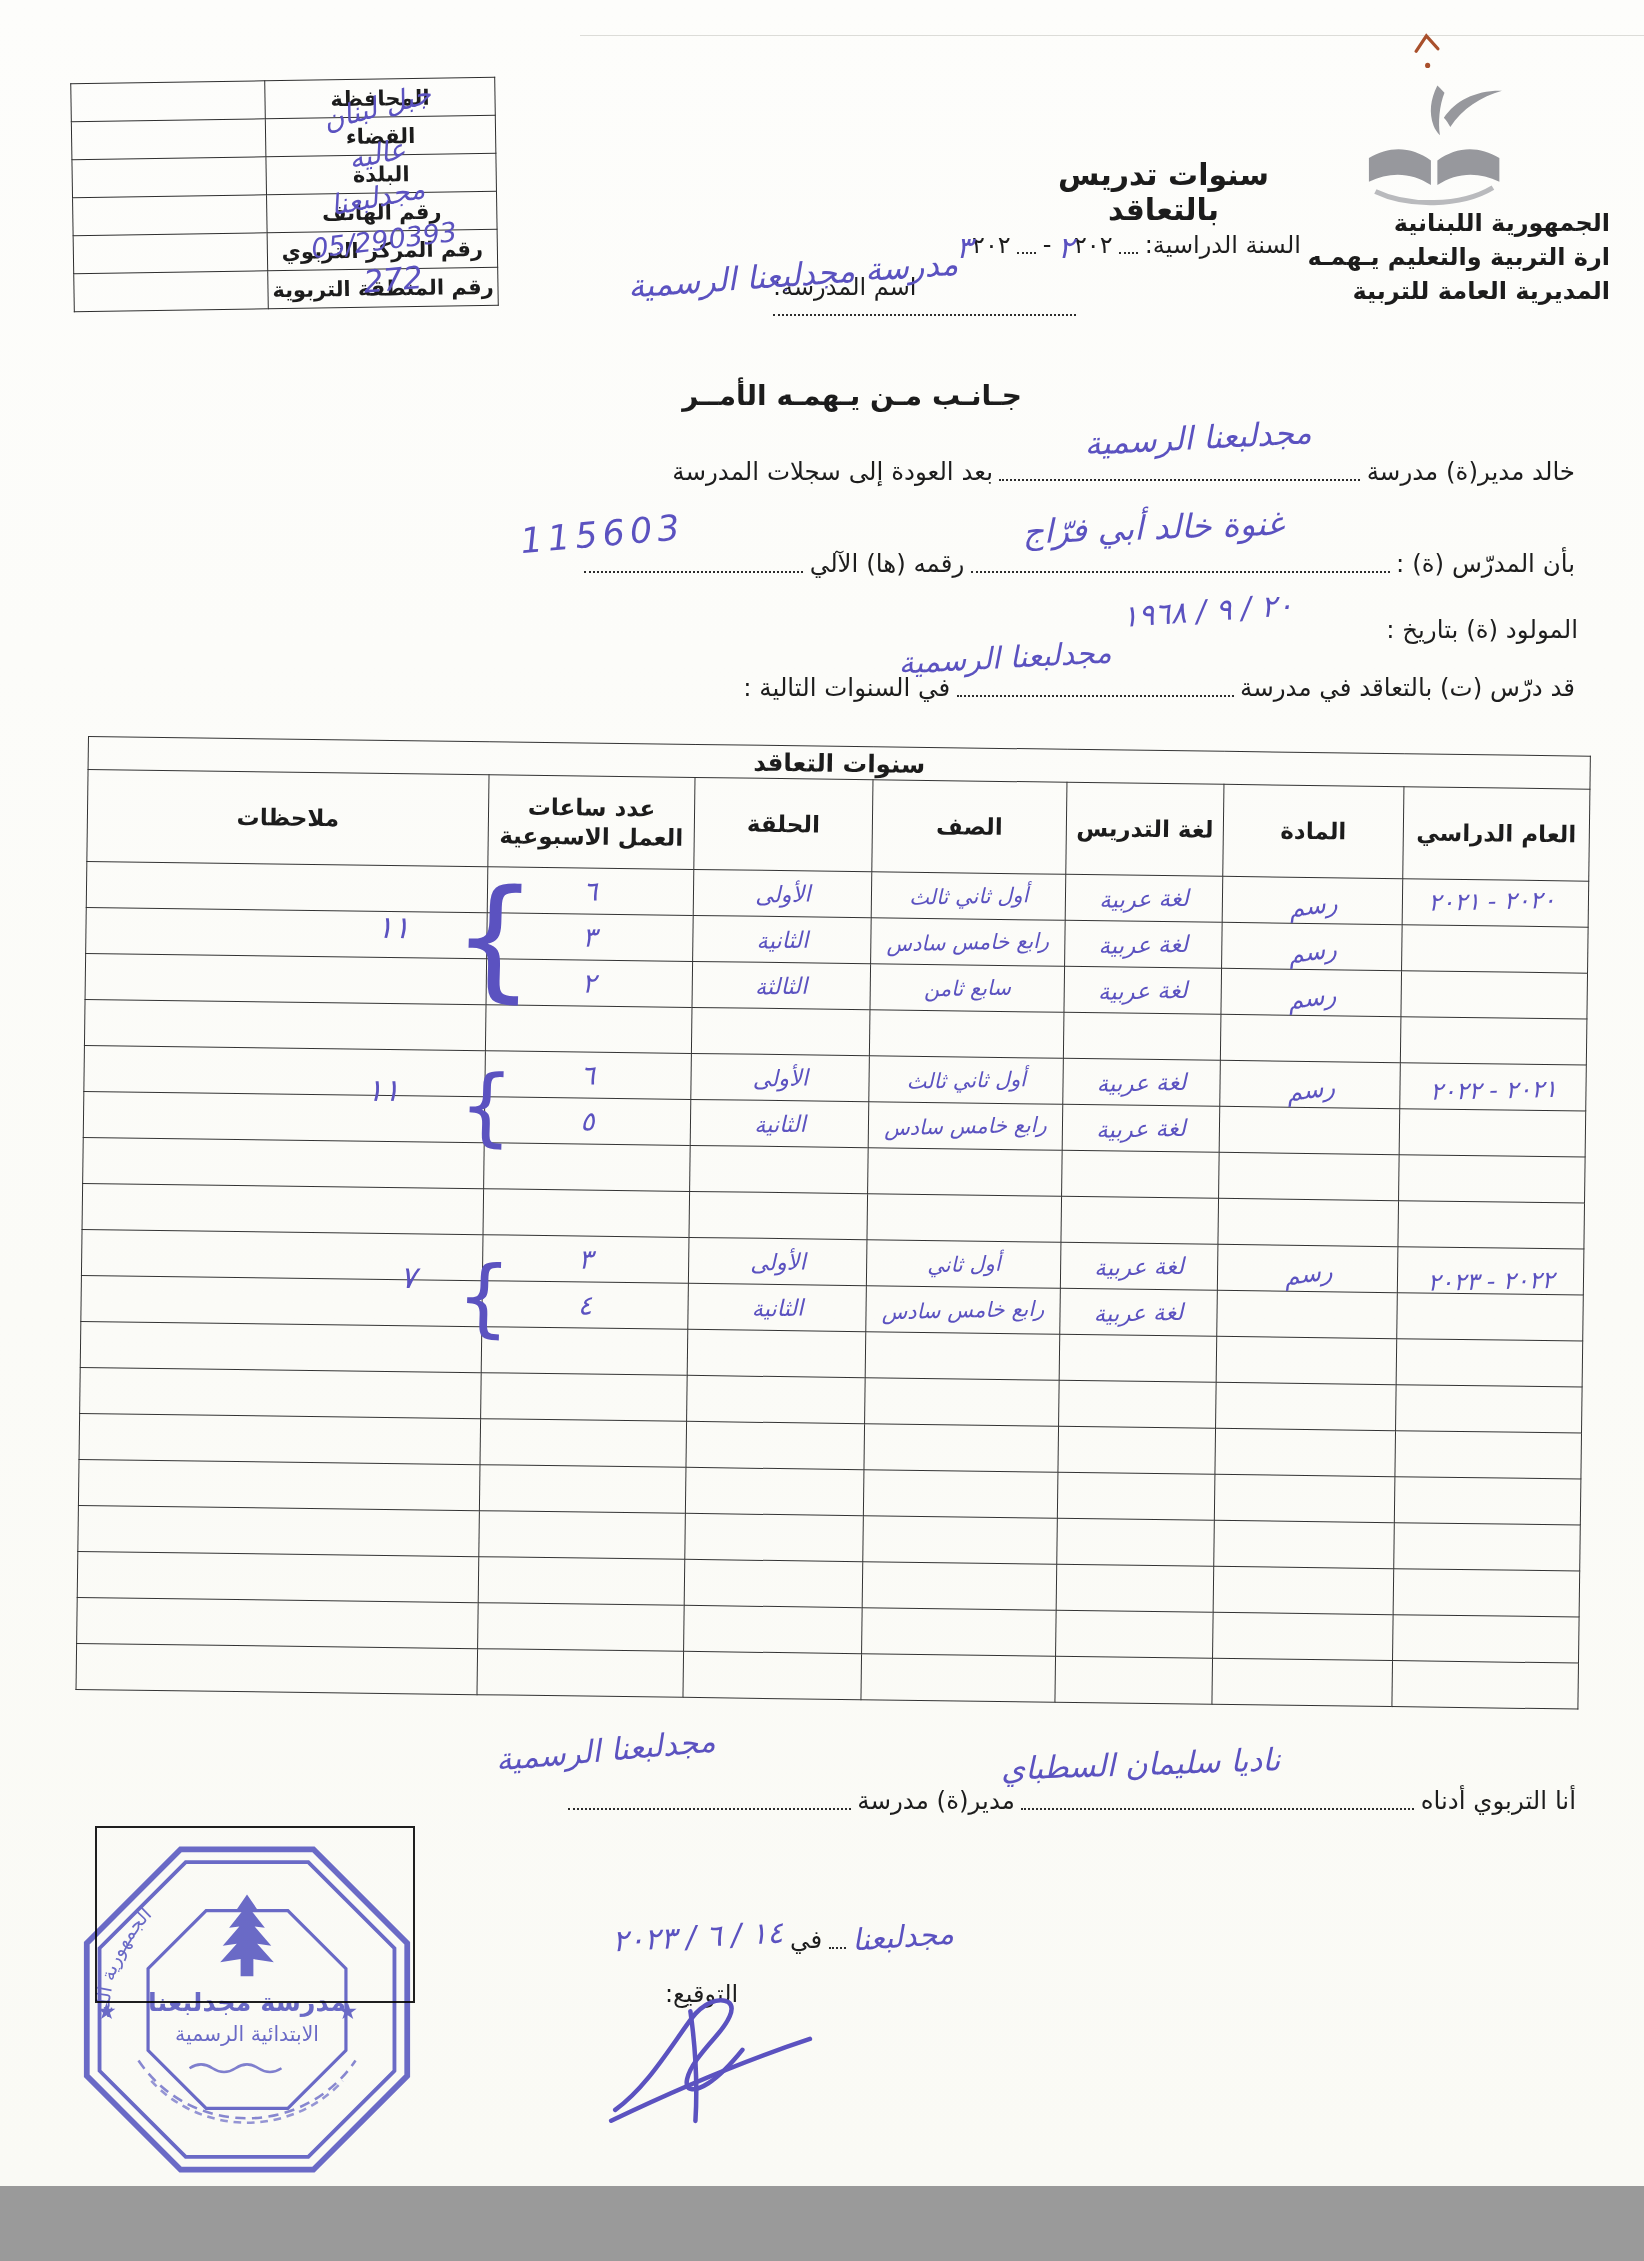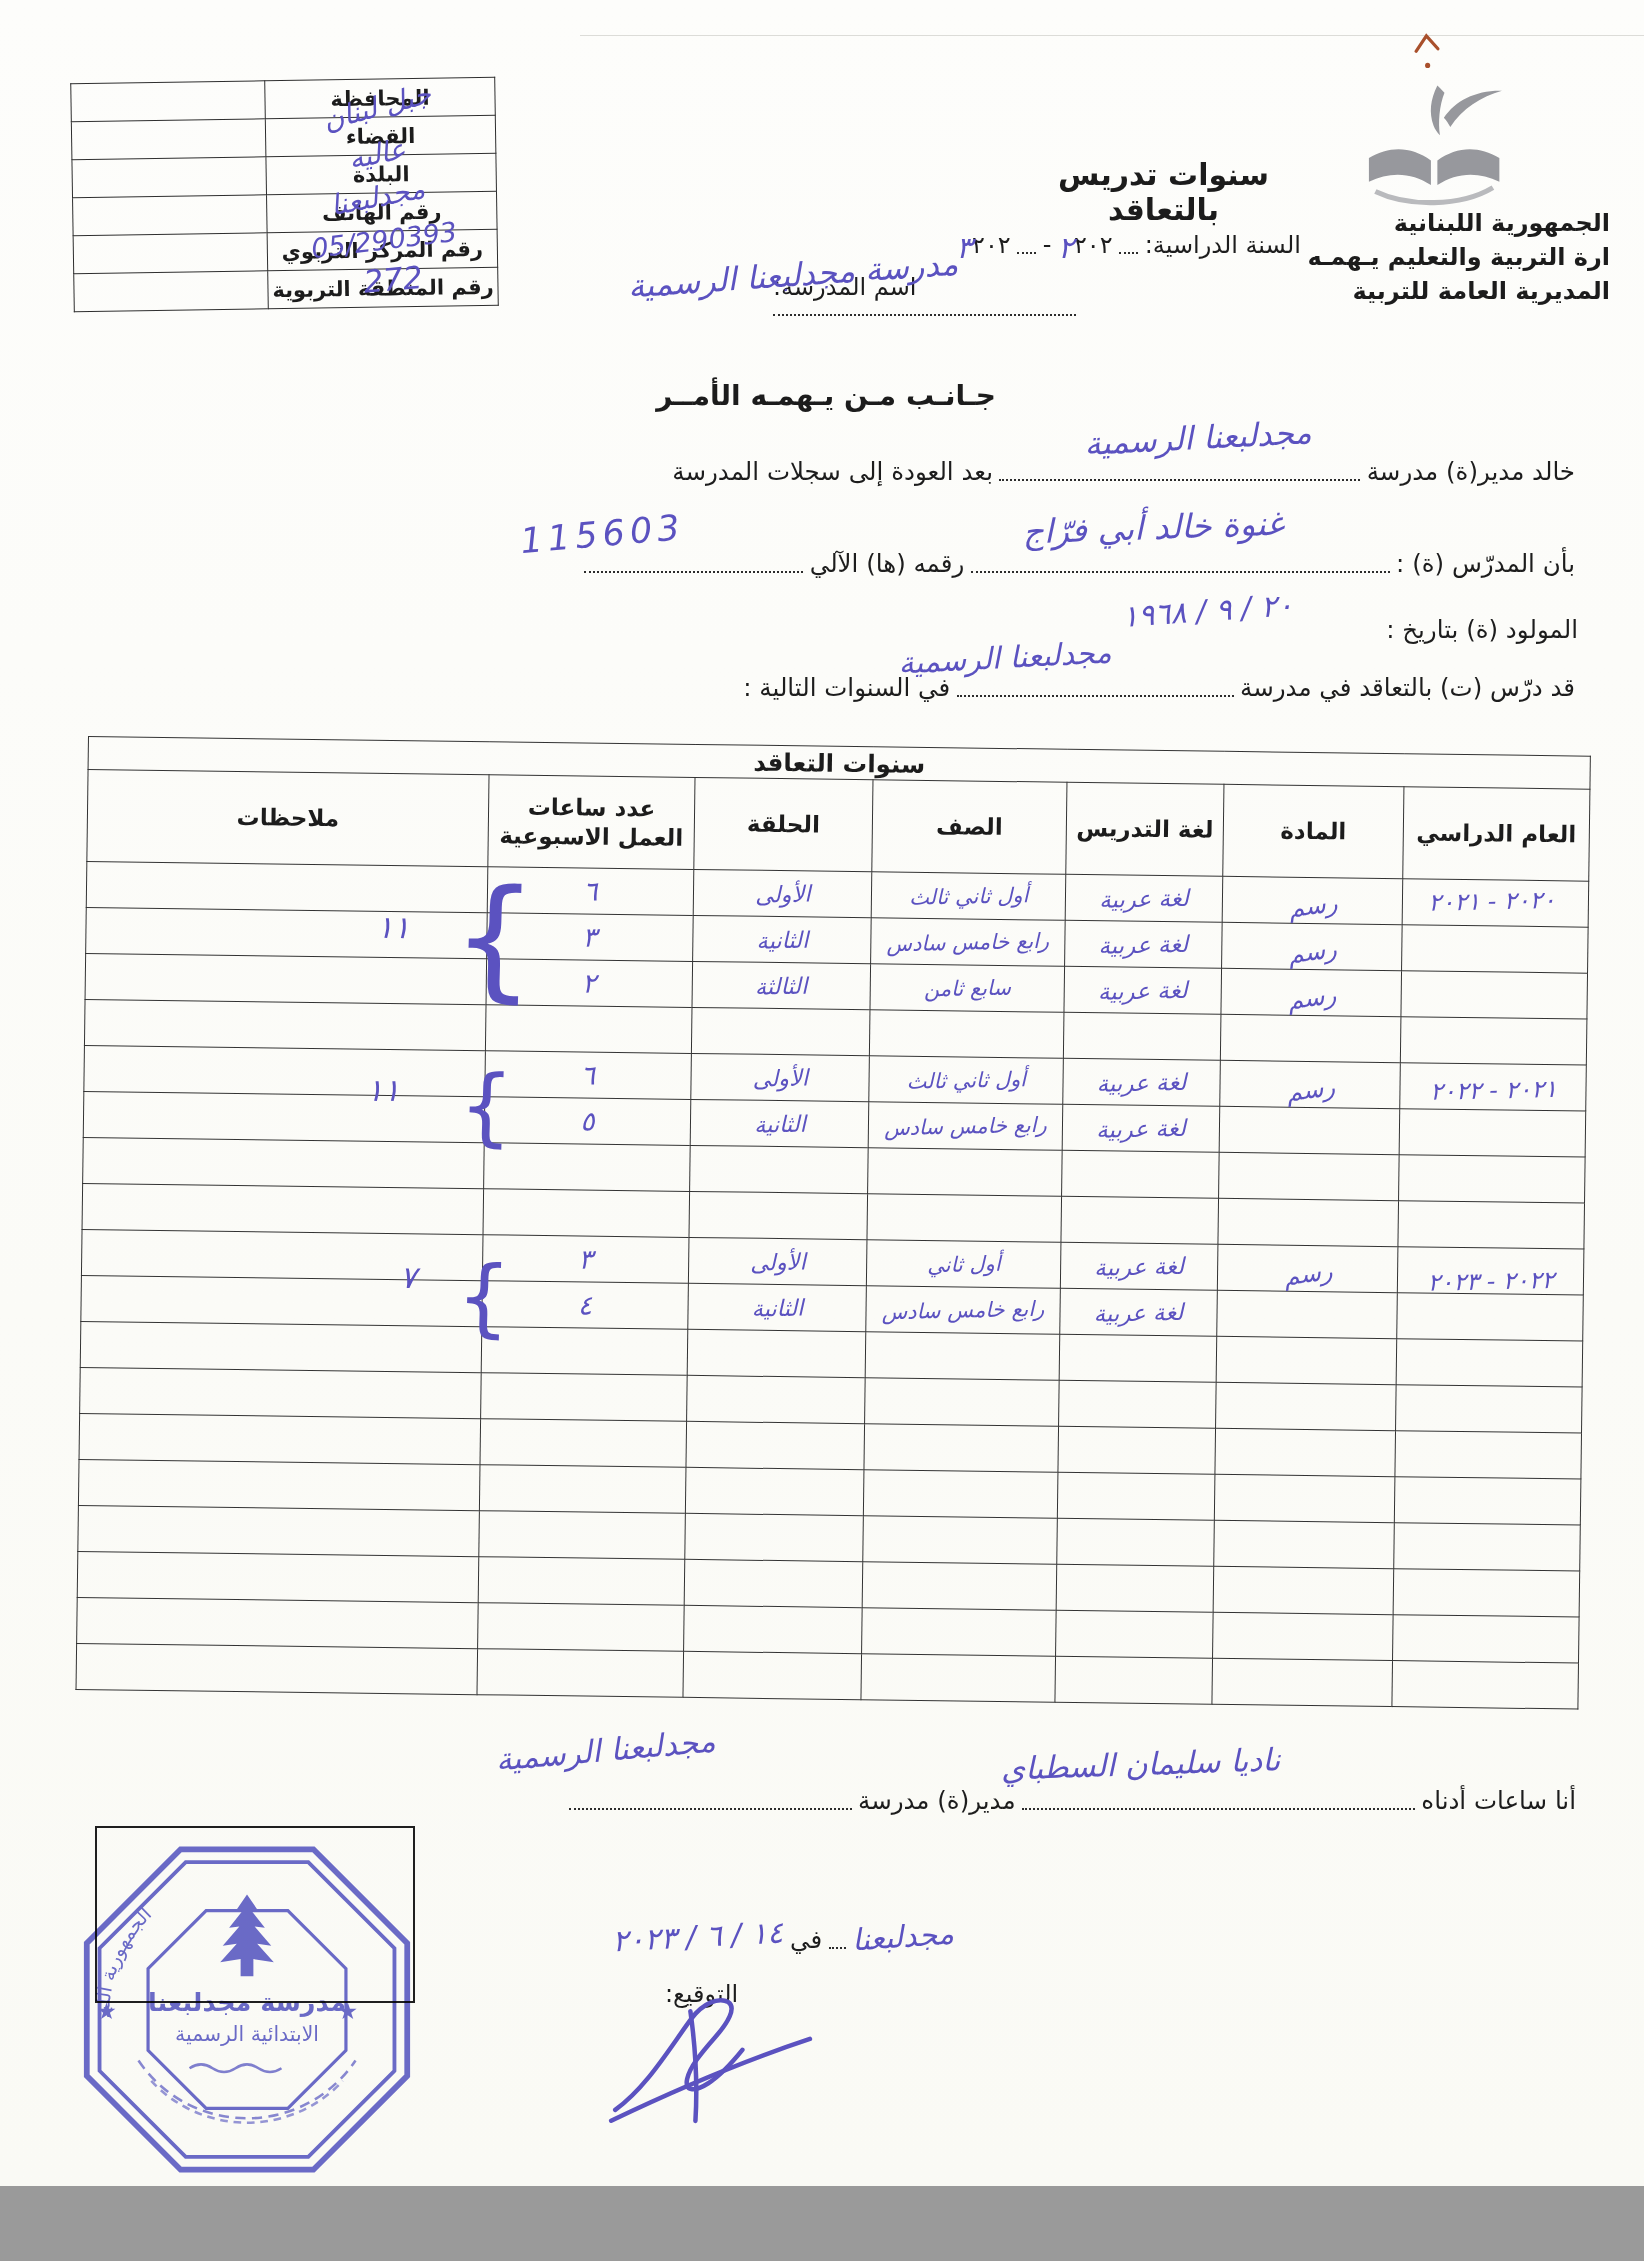--- a/index.html
+++ b/index.html
@@ -27,21 +27,21 @@
 
   
   .hdr-right{left:1227px;top:206px;width:383px;text-align:right;font-size:24px;font-weight:bold;line-height:34px;}
   .doc-title{left:1023px;top:157px;width:281px;text-align:center;font-size:30px;font-weight:bold;}
 
   .yearline{left:863px;top:231px;width:438px;font-size:24px;}
   .yr-group{display:inline-flex;align-items:flex-end;}
   .yr-hw{font-size:30px;line-height:22px;}
   .nameline{left:773px;top:273px;width:528px;font-size:24px;flex-direction:column;}
 
-  .heading{left:594px;top:379px;width:464px;text-align:center;font-size:28px;font-weight:bold;letter-spacing:0.6px;}
+  .heading{left:620px;top:379px;width:464px;text-align:center;font-size:28px;font-weight:bold;letter-spacing:0.6px;}
 
   .bodyline{font-size:24.5px;}
   .certify{left:554px;top:457px;width:1021px;}
   .teacher{left:399px;top:549px;width:1176px;}
   .birth{left:1314px;top:615px;width:264px;}
   .contract{left:567px;top:673px;width:1008px;}
 
   .hw-school1{left:548px;top:256px;width:490px;text-align:center;font-size:32px;transform:rotate(-4deg);}
   .hw-school2{left:1011px;top:419px;width:374px;text-align:center;font-size:32px;transform:rotate(-3deg);}
   .hw-name{left:921px;top:508px;width:464px;text-align:center;font-size:33px;transform:rotate(-2deg);}
@@ -402,21 +402,21 @@
     <div class="gyear hw gyC">٢٠٢٢ - ٢٠٢٣</div>
     <div class="brace brA">}</div>
     <div class="brace brB">}</div>
     <div class="brace brC">}</div>
     <div class="gtotal hw gtA">١١</div>
     <div class="gtotal hw gtB">١١</div>
     <div class="gtotal hw gtC">٧</div>
   </div>
 
   <div class="abs bodyline fline1 flexline">
-    <span class="printed">أنا ساعات أدناه</span>
+    <span class="printed">أنا التربوي أدناه</span>
     <span class="dots" style="width:393px;"></span>
     <span class="printed">مدير(ة) مدرسة</span>
     <span class="dots" style="width:283px;"></span>
   </div>
   <div class="abs hw hw-name2">ناديا سليمان السطباي</div>
   <div class="abs hw hw-school4">مجدلبعنا الرسمية</div>
 
   <div class="abs fline2 flexline">
     <span class="hw" style="transform:rotate(-4deg);">مجدلبعنا</span>
     <span class="dots" style="width:17px;"></span>

